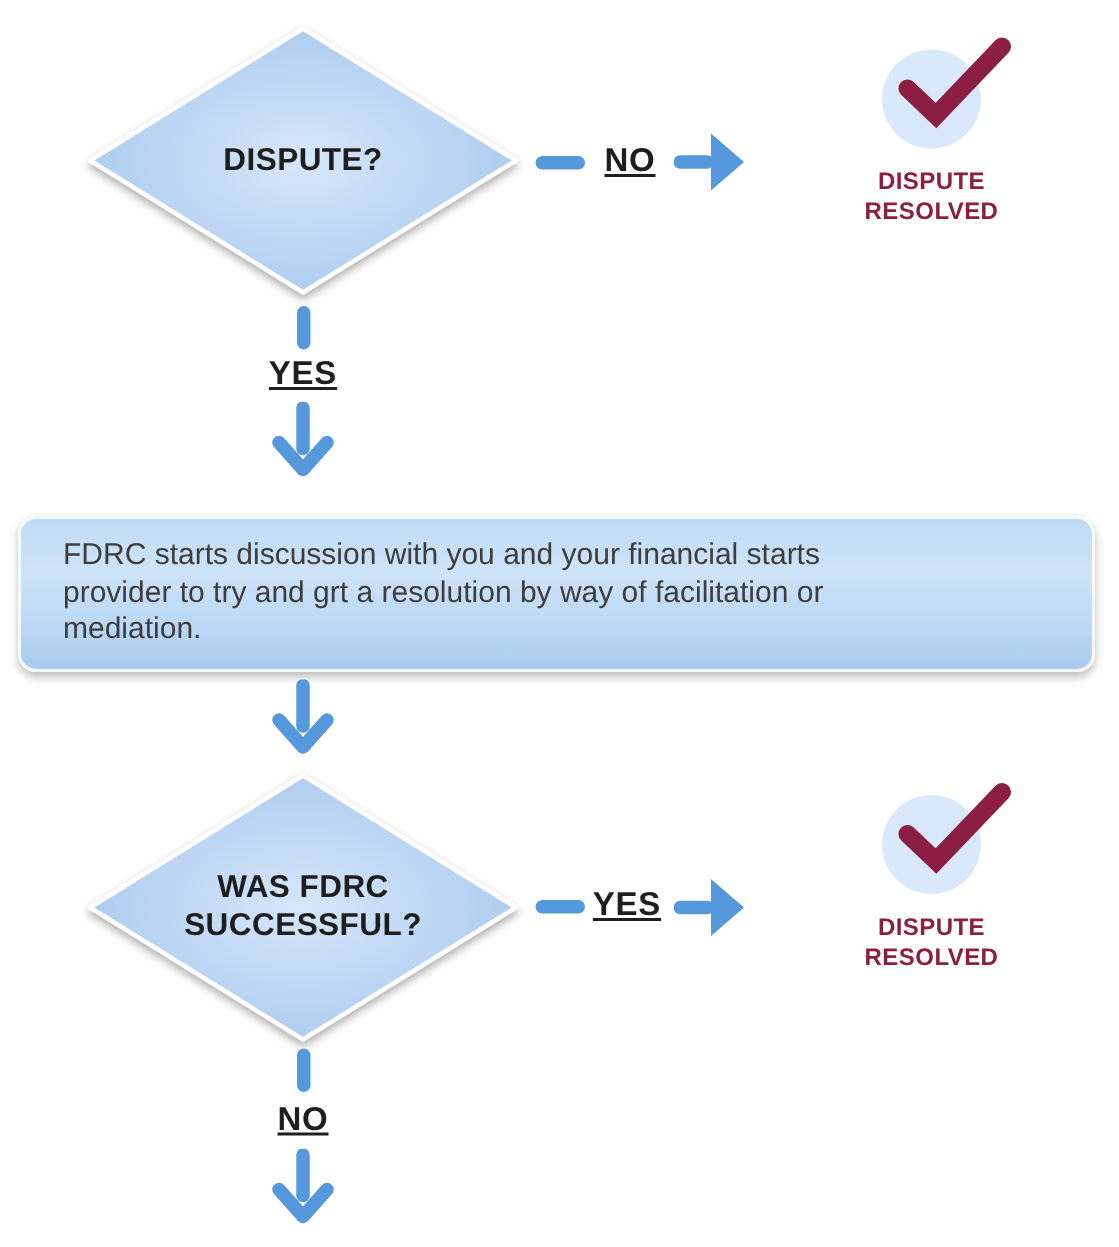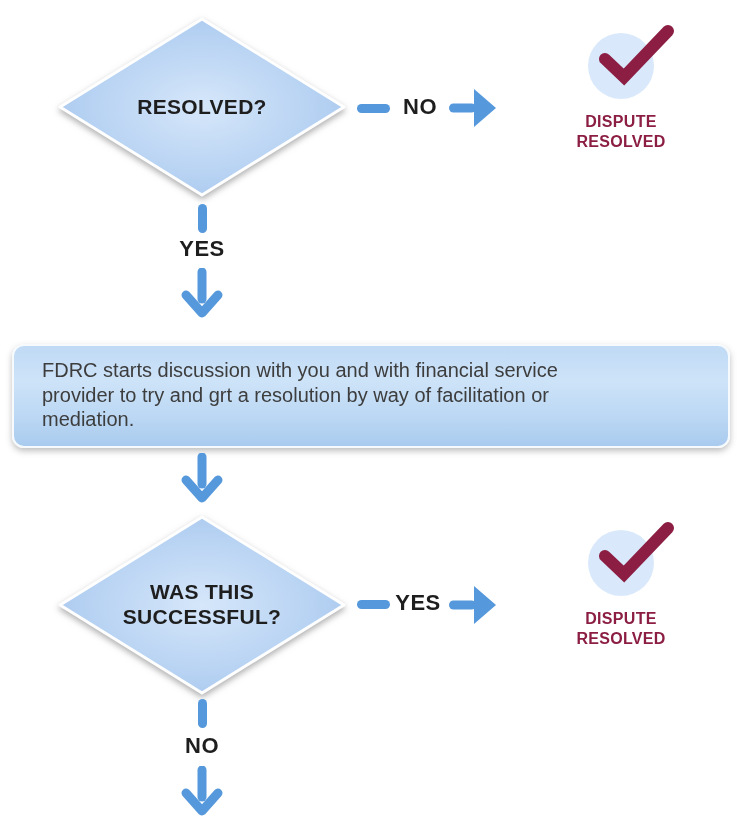--- a/index.html
+++ b/index.html
@@ -7,21 +7,21 @@
     position:relative; width:746px; height:831px; background:#ffffff;
     font-family:"Liberation Sans", sans-serif; overflow:hidden;
   }
   .abs { position:absolute; }
 
   
   .dash-h { width:33px; height:9px; border-radius:5px; background:var(--arrow-blue,#5598DB); }
   .dash-v { width:9px; height:29px; border-radius:5px; background:var(--arrow-blue,#5598DB); }
   .conn-label {
     width:48px; text-align:center; font-weight:bold; font-size:22px;
-    color:#1E1E1E; letter-spacing:0.5px;
+    color:#1E1E1E; letter-spacing:0.5px;text-decoration:underline;
   }
   .blue-fill  { fill:var(--arrow-blue,#5598DB); }
   .blue-stroke{ stroke:var(--arrow-blue,#5598DB); }
   .maroon-stroke{ stroke:var(--maroon,#8B1E42); }
 
   
   .diamond-svg { filter:drop-shadow(0px 3px 3px rgba(110,110,110,0.55)); }
   .diamond-label {
     display:flex; align-items:center; justify-content:center; text-align:center;
     font-weight:bold; font-size:21px; color:#1E1E1E; letter-spacing:0.3px;
@@ -55,21 +55,21 @@
   <svg class="abs diamond-svg" style="left:56px; top:15px;" width="292" height="184" viewBox="0 0 292 184">
     <defs>
       <radialGradient id="dg1" cx="50%" cy="50%" r="62%">
         <stop offset="0%" style="stop-color:var(--diamond-center,#D6E7FA)"></stop>
         <stop offset="100%" style="stop-color:var(--diamond-edge,#A5C6EE)"></stop>
       </radialGradient>
     </defs>
     <polygon points="146,4 288,92 146,180 4,92" fill="url(#dg1)" stroke="#ffffff" stroke-width="3" stroke-linejoin="round"></polygon>
   </svg>
   <div class="abs diamond-label" style="left:56px; top:15px; width:292px; height:184px;">
-    <span>RESOLVED?</span>
+    <span>DISPUTE?</span>
   </div>
 
   <div class="abs dash-h" style="left:357px; top:104px;"></div>
   <div class="abs conn-label" style="left:396px; top:94px;">NO</div>
   <svg class="abs" style="left:449px; top:88px;" width="48" height="40" viewBox="0 0 48 40">
     <rect x="0" y="15.5" width="27" height="9" rx="4.5" class="blue-fill"></rect>
     <polygon points="25,1 47,20 25,39" class="blue-fill"></polygon>
   </svg>
 
   <div class="abs circle" style="left:588px; top:33px;"></div>
@@ -79,39 +79,39 @@
   <div class="abs resolved-label" style="left:556px; top:112px;">DISPUTE RESOLVED</div>
 
   <div class="abs dash-v" style="left:198px; top:204px;"></div>
   <div class="abs conn-label" style="left:178px; top:236px;">YES</div>
   <svg class="abs" style="left:181px; top:268px;" width="42" height="50" viewBox="0 0 42 50">
     <path d="M21,4 L21,31" class="blue-stroke" stroke-width="9" stroke-linecap="round" fill="none"></path>
     <path d="M5,27 L21,45 L37,27" class="blue-stroke" stroke-width="9" stroke-linecap="round" stroke-linejoin="round" fill="none"></path>
   </svg>
 
   <div class="abs process-box" style="left:12px; top:344px;">
-    <div class="process-text">FDRC starts discussion with you and with financial service provider to try and grt a resolution by way of facilitation or mediation.</div>
+    <div class="process-text">FDRC starts discussion with you and your financial starts provider to try and grt a resolution by way of facilitation or mediation.</div>
   </div>
 
   <svg class="abs" style="left:181px; top:453px;" width="42" height="50" viewBox="0 0 42 50">
     <path d="M21,4 L21,31" class="blue-stroke" stroke-width="9" stroke-linecap="round" fill="none"></path>
     <path d="M5,27 L21,45 L37,27" class="blue-stroke" stroke-width="9" stroke-linecap="round" stroke-linejoin="round" fill="none"></path>
   </svg>
 
   <svg class="abs diamond-svg" style="left:56px; top:513px;" width="292" height="184" viewBox="0 0 292 184">
     <defs>
       <radialGradient id="dg2" cx="50%" cy="50%" r="62%">
         <stop offset="0%" style="stop-color:var(--diamond-center,#D6E7FA)"></stop>
         <stop offset="100%" style="stop-color:var(--diamond-edge,#A5C6EE)"></stop>
       </radialGradient>
     </defs>
     <polygon points="146,4 288,92 146,180 4,92" fill="url(#dg2)" stroke="#ffffff" stroke-width="3" stroke-linejoin="round"></polygon>
   </svg>
   <div class="abs diamond-label" style="left:56px; top:513px; width:292px; height:184px;">
-    <span>WAS THIS SUCCESSFUL?</span>
+    <span>WAS FDRC SUCCESSFUL?</span>
   </div>
 
   <div class="abs dash-h" style="left:357px; top:600px;"></div>
   <div class="abs conn-label" style="left:394px; top:590px;">YES</div>
   <svg class="abs" style="left:449px; top:585px;" width="48" height="40" viewBox="0 0 48 40">
     <rect x="0" y="15.5" width="27" height="9" rx="4.5" class="blue-fill"></rect>
     <polygon points="25,1 47,20 25,39" class="blue-fill"></polygon>
   </svg>
 
   <div class="abs circle" style="left:588px; top:530px;"></div>

